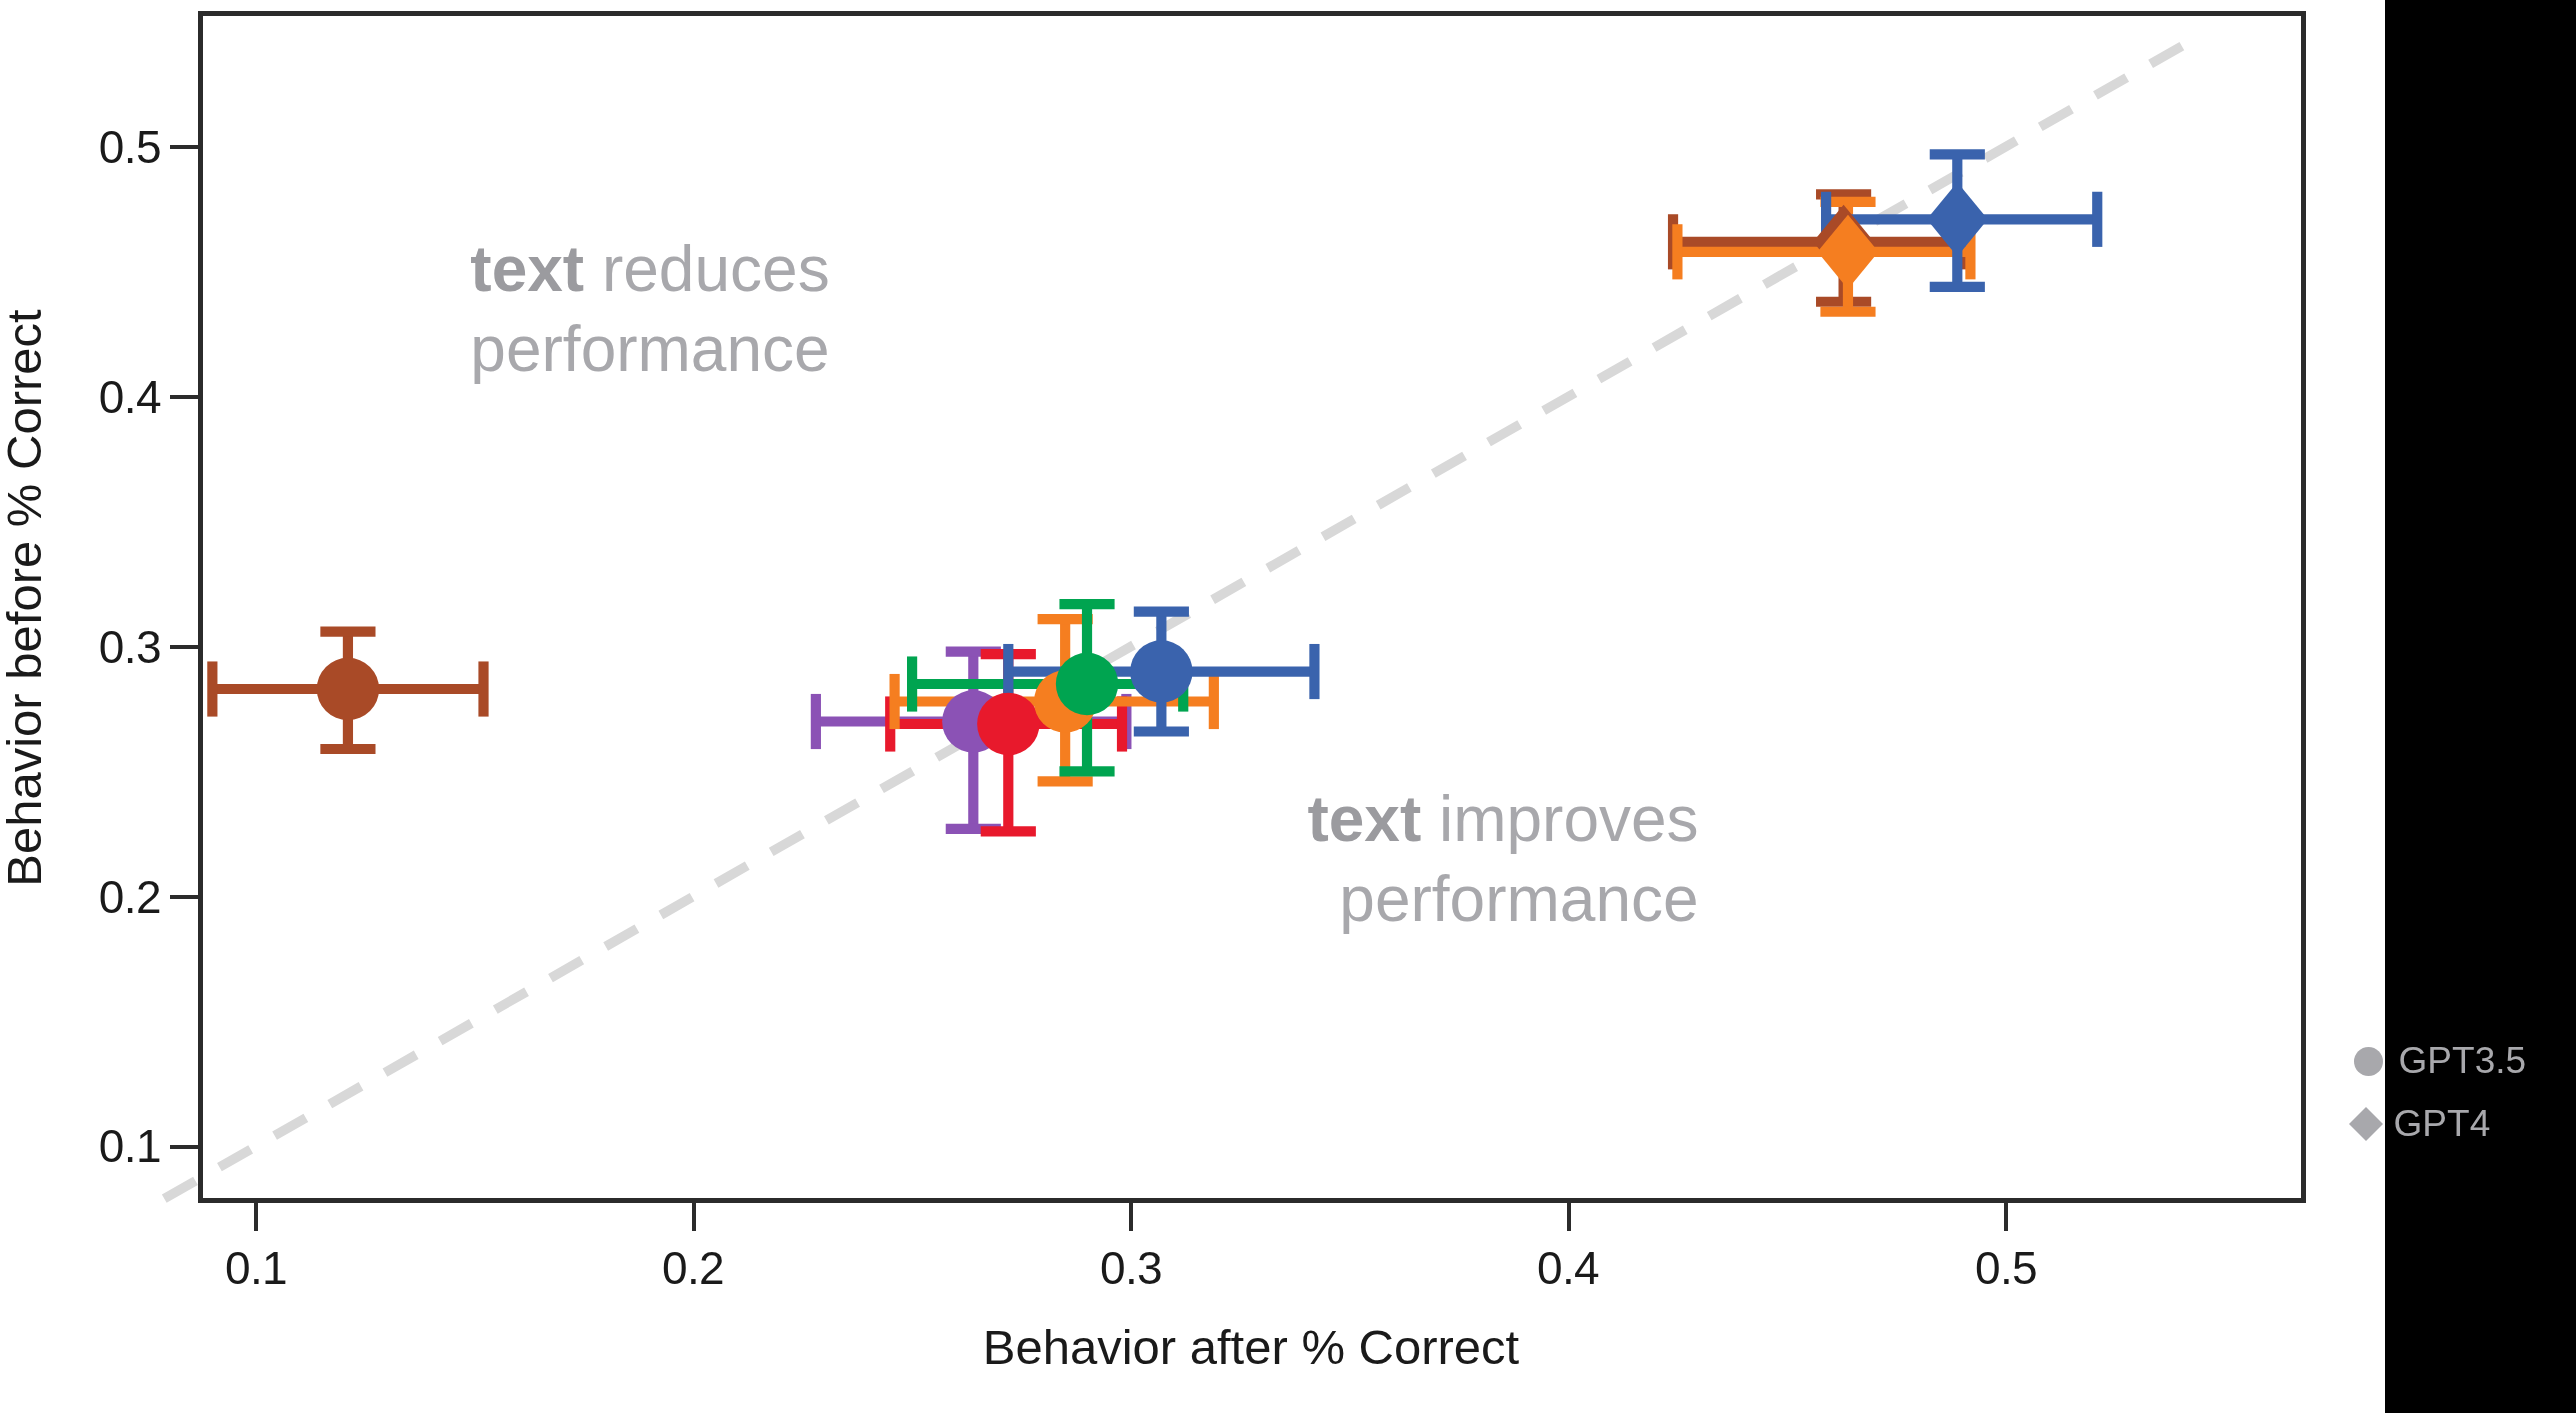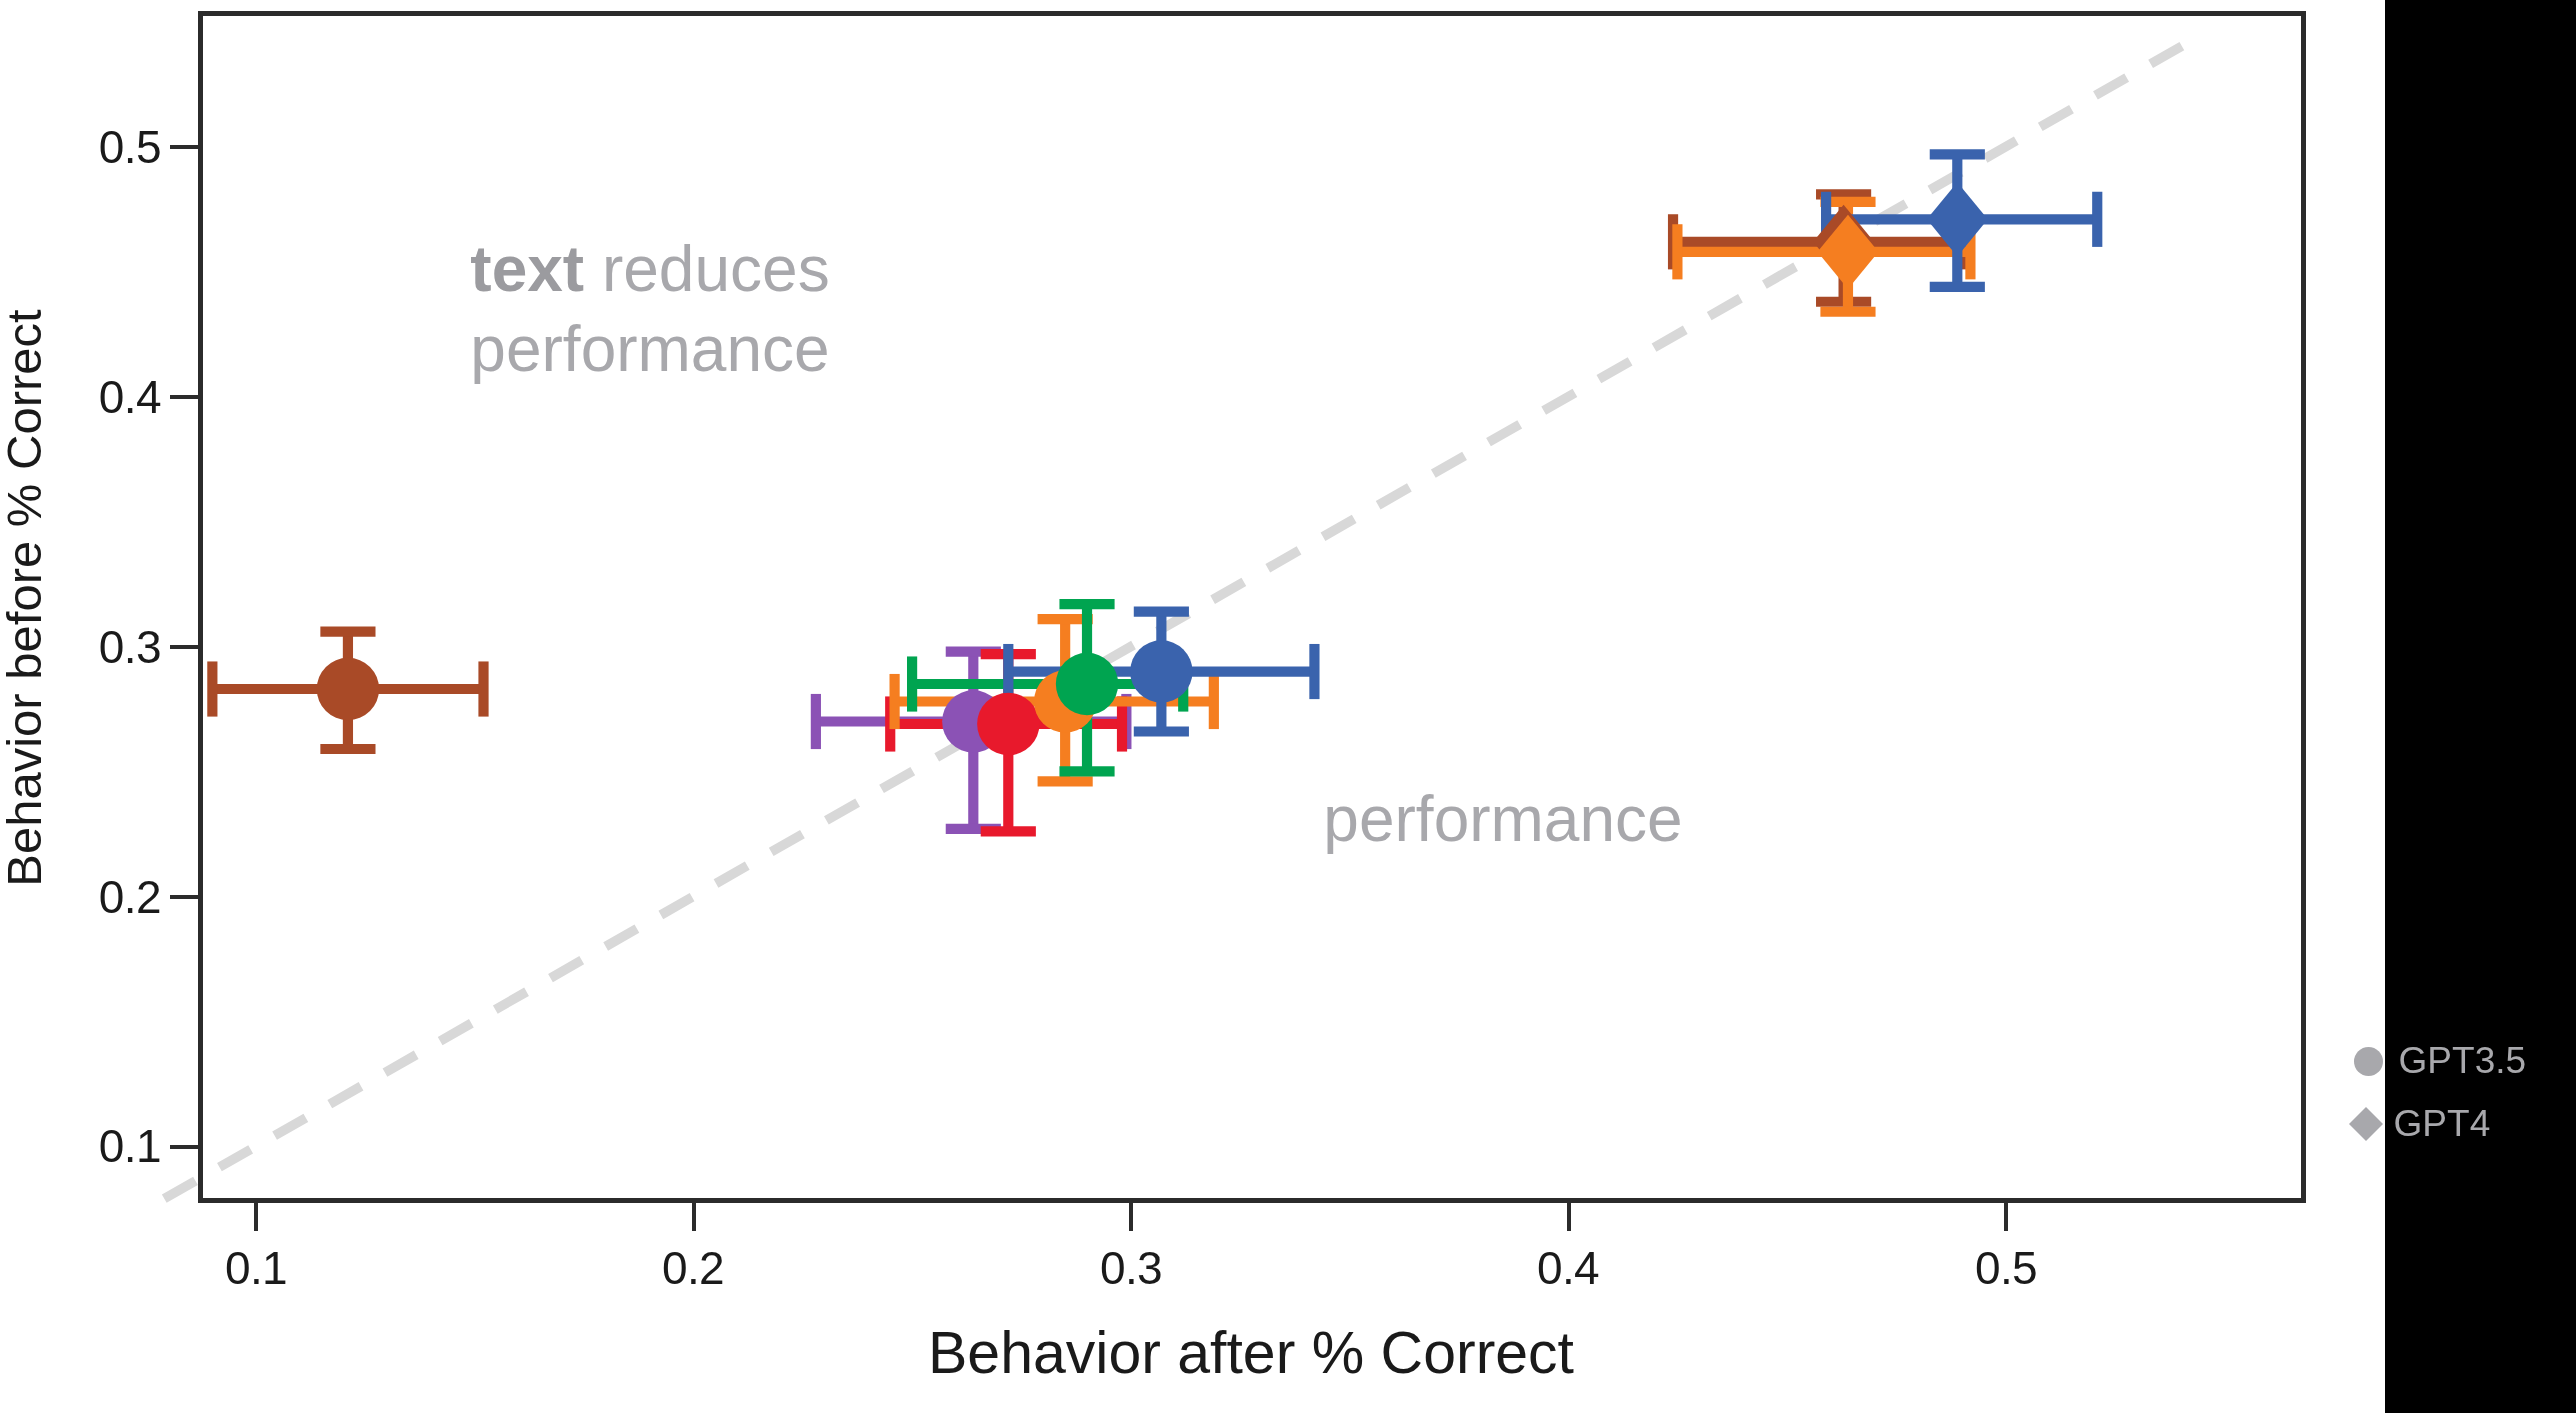--- a/index.html
+++ b/index.html
@@ -15,21 +15,21 @@
   .tick-x{position:absolute;width:4.2px;height:27.6px;background:#2b2b2b;top:1203px;}
   .tick-y{position:absolute;height:4.2px;width:27.6px;background:#2b2b2b;left:170px;}
 
   .ticklabel-x{position:absolute;top:1241px;font-size:46px;color:#1a1a1a;
                transform:translateX(-50%);white-space:nowrap;letter-spacing:-0.6px;}
   .ticklabel-y{position:absolute;right:0px;font-size:46px;color:#1a1a1a;
                transform:translateY(-50%);white-space:nowrap;letter-spacing:-0.6px;}
   #ylabelcol{position:absolute;left:0;top:0;width:161px;height:1203px;}
 
   #xaxis-title{position:absolute;top:1319px;left:1251px;transform:translateX(-50%);
-               font-size:59px;color:#1a1a1a;white-space:nowrap;}
+               font-size:49px;color:#1a1a1a;white-space:nowrap;}
   #yaxis-title{position:absolute;left:-336px;top:570px;width:720px;text-align:center;
                font-size:49px;color:#1a1a1a;white-space:nowrap;
                transform:rotate(-90deg);transform-origin:center center;}
 
   
   #canvas{position:absolute;left:0;top:0;width:2385px;height:1413px;pointer-events:none;}
 
   .ann{position:absolute;color:#a8a8ac;font-size:64px;line-height:1.25;text-align:right;
        transform:translateX(-50%);white-space:nowrap;}
   .ann b{color:#9b9b9f;font-weight:bold;}
@@ -150,20 +150,21 @@
 
   <div id="xaxis-title">Behavior after % Correct</div>
   <div id="yaxis-title">Behavior before % Correct</div>
 
   <div class="ann" id="ann-upper" style="left: 650px; top: 229px;">
     <div><b>text</b><span> reduces</span></div>
     <div>performance</div>
   </div>
 
   <div class="ann" id="ann-lower" style="left: 1503px; top: 779px;">
+    <div><b>text</b><span> improves</span></div>
     <div>performance</div>
   </div>
 
 
 </div>
 
 <div id="blackpanel"></div>
 
 <div id="legend">
     <div class="legend-row" style="left: 2354px; top: 1040px;">

